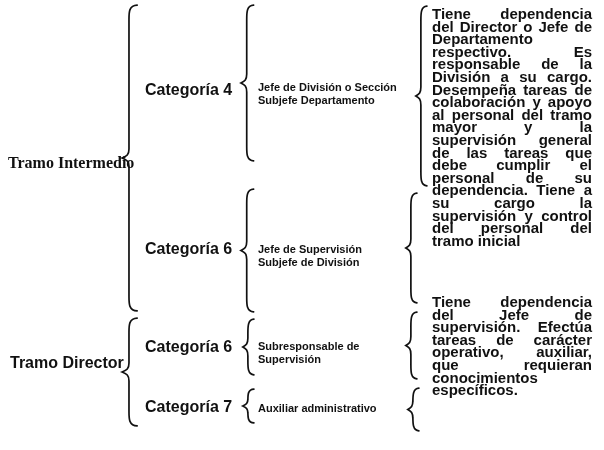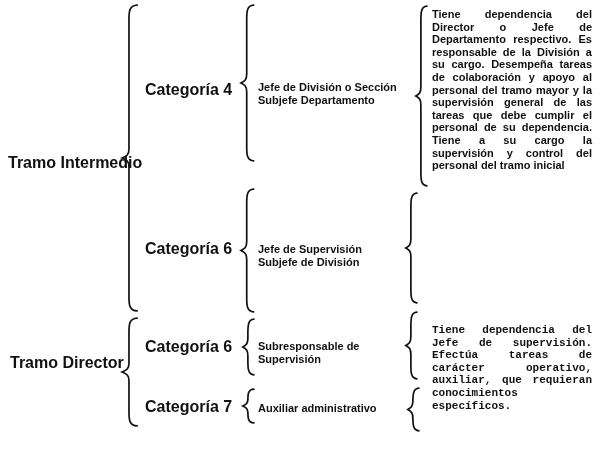--- a/index.html
+++ b/index.html
@@ -7,27 +7,27 @@
     position:relative;width:604px;height:450px;background:#ffffff;overflow:hidden;
     font-family:"Liberation Sans",sans-serif;color:#111;
   }
   .lbl{
     position:absolute;font-weight:bold;font-size:16px;line-height:13px;white-space:nowrap;
   }
   .title{
     position:absolute;font-weight:bold;font-size:11px;line-height:13px;white-space:pre-line;
   }
   .desc{
-    position:absolute;font-weight:bold;font-size:11px;line-height:12.6px;
+    position:absolute;font-weight:bold;font-size:15px;line-height:12.6px;
     text-align:justify;text-justify:inter-word;width:160px;
   }
   svg.brace{position:absolute;overflow:visible;}
 
   
-  #tramo-intermedio-label{left:8px;top:156px;}
+  #tramo-intermedio-label{left:8px;top:156px;font-family:Liberation Serif, serif;}
   #tramo-inicial-label{left:10px;top:356px;}
 
   #brace-tramo-intermedio{left:121px;top:4px;}
   #brace-tramo-inicial{left:121px;top:317px;}
 
   #cat4-label{left:145px;top:83px;}
   #cat5-label{left:145px;top:242px;}
   #cat6-label{left:145px;top:340px;}
   #cat7-label{left:145px;top:400px;}
 
@@ -41,21 +41,21 @@
   #cat6-title{left:258px;top:340px;width:160px;}
   #cat7-title{left:258px;top:402px;width:160px;}
 
   #brace-desc4{left:415px;top:5px;}
   #brace-desc5{left:405px;top:192px;}
   #brace-desc6{left:405px;top:311px;}
   #brace-desc7{left:407px;top:387px;}
 
   #cat4-desc{left:432px;top:8px;}
   #cat5-desc{left:432px;top:196px;}
-  #cat6-desc{left:432px;top:324px;font-family:Liberation Mono, monospace;}
+  #cat6-desc{left:432px;top:296px;}
   #cat7-desc{left:432px;top:389px;}
 </style>
 </head>
 <body>
 
 <div id="canvas">
 
   <div class="lbl" id="tramo-intermedio-label">Tramo Intermedio</div>
   <div class="lbl" id="tramo-inicial-label">Tramo Director</div>
 

